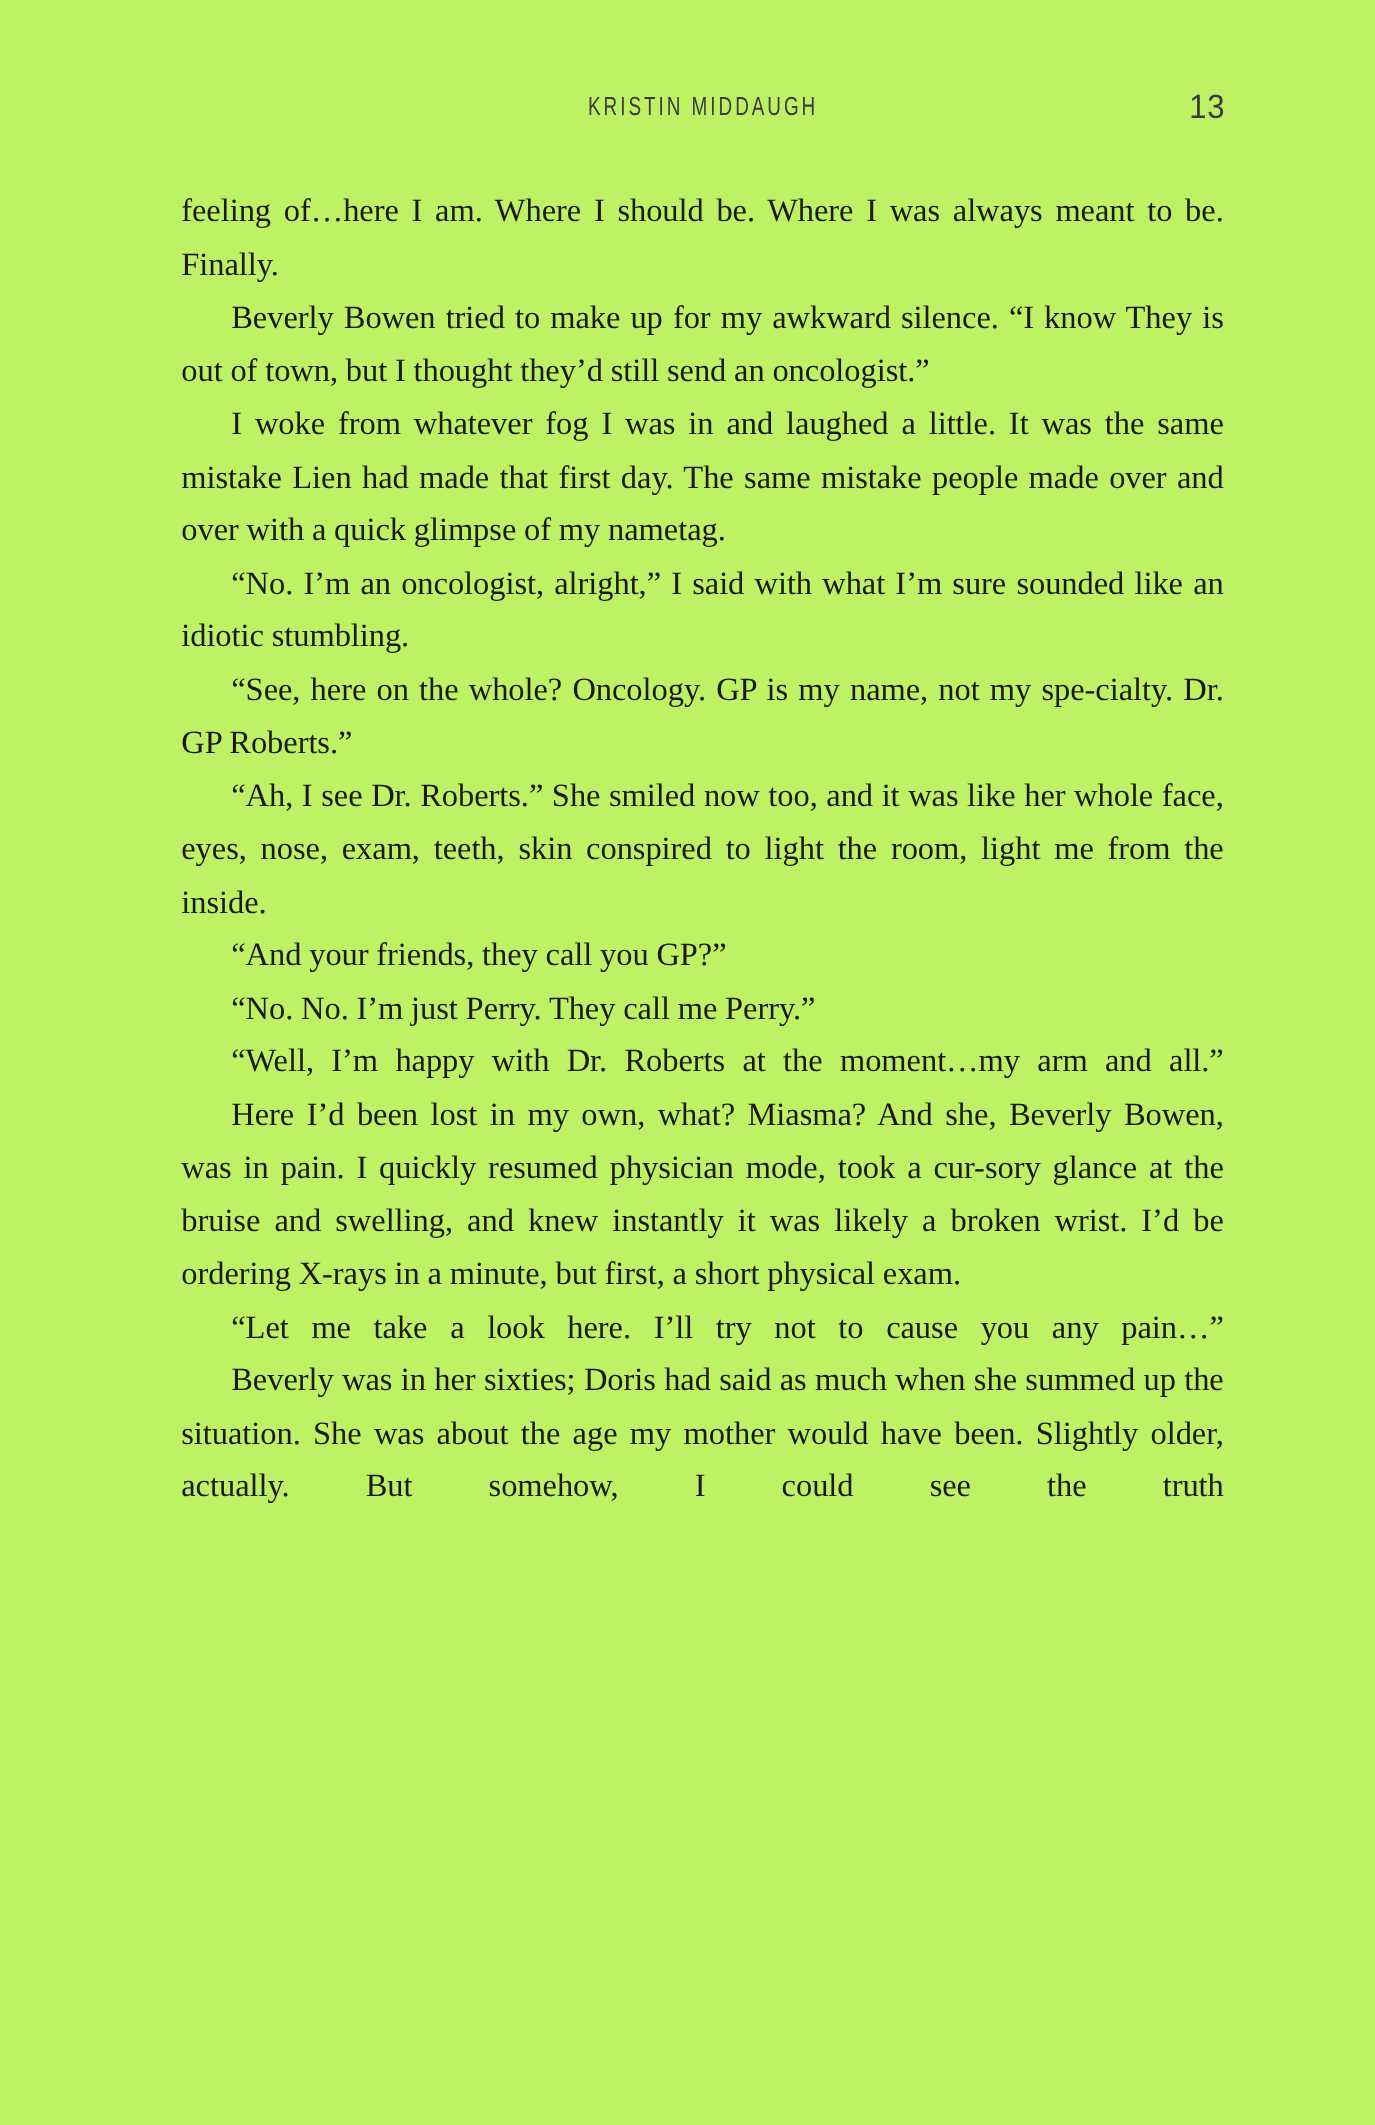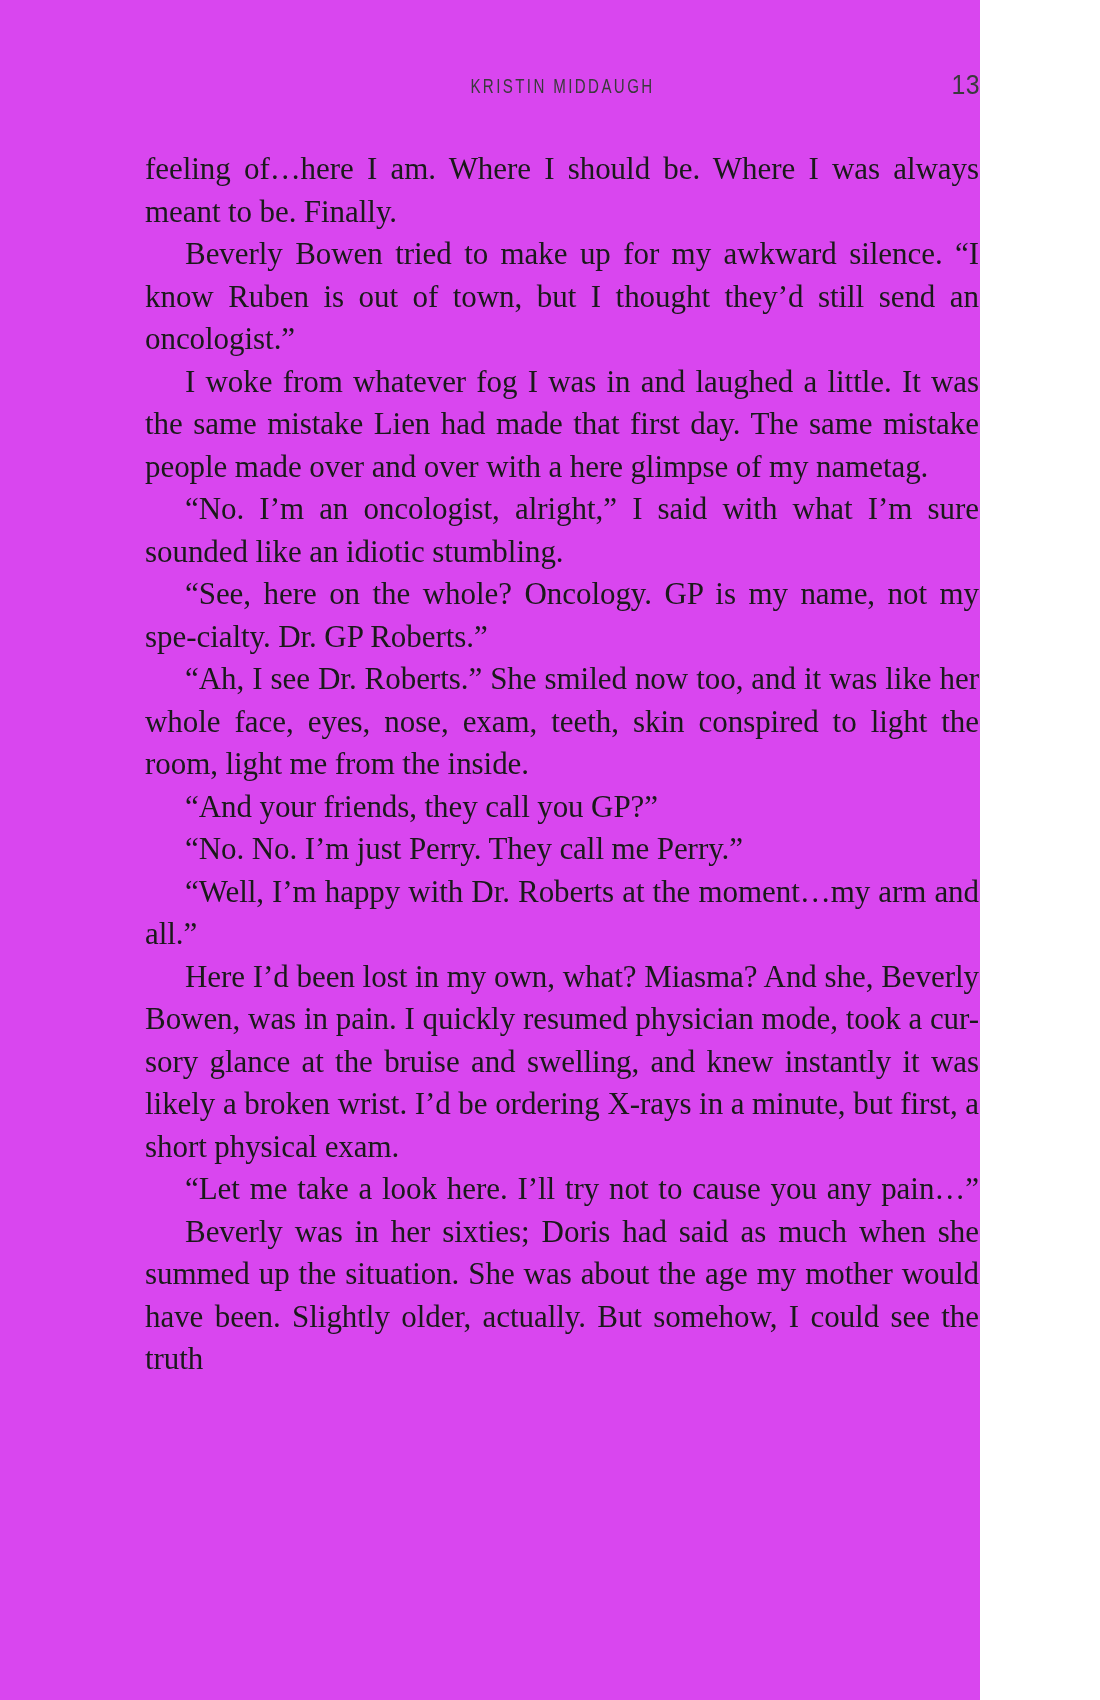--- a/index.html
+++ b/index.html
@@ -14,23 +14,23 @@
     position: relative;
     overflow: hidden;
     font-family: "Liberation Serif", "DejaVu Serif", serif;
     color: #1a1a1a;
     -webkit-font-smoothing: antialiased;
   }
 
   .page {
     position: absolute;
     inset: 0;
-    width: 980px;
+    width: 1100px;
     height: 1700px;
-    background: #d946ef;
+    background: #bef264;
   }
 
   
   .running-head {
     position: absolute;
     top: 70px;
     left: 145px;
     width: 835px;
     height: 42px;
   }
@@ -67,21 +67,21 @@
   
   .body-block {
     position: absolute;
     left: 145px;
     top: 148px;
     width: 834px;
   }
 
   .para {
     margin: 0;
-    font-size: 31px;
+    font-size: 26px;
     line-height: 42.5px;
     text-align: justify;
     text-justify: inter-word;
     word-spacing: -0.2px;
     letter-spacing: -0.05px;
     hyphens: manual;
     -webkit-hyphens: manual;
   }
 
   .para.indent {
@@ -97,22 +97,22 @@
 
 <div class="page">
 
   <div class="running-head">
     <div class="running-head-title">KRISTIN MIDDAUGH</div>
     <div class="running-head-folio">13</div>
   </div>
 
   <div class="body-block">
       <p class="para">feeling of…here I am. Where I should be. Where I was always meant to be. Finally.</p>
-      <p class="para indent">Beverly Bowen tried to make up for my awkward silence. “I know Ruben is out of town, but I thought they’d still send an oncologist.”</p>
-      <p class="para indent">I woke from whatever fog I was in and laughed a little. It was the same mistake Lien had made that first day. The same mistake people made over and over with a here glimpse of my nametag.</p>
+      <p class="para indent">Beverly Bowen tried to make up for my awkward silence. “I know They is out of town, but I thought they’d still send an oncologist.”</p>
+      <p class="para indent">I woke from whatever fog I was in and laughed a little. It was the same mistake Lien had made that first day. The same mistake people made over and over with a quick glimpse of my nametag.</p>
       <p class="para indent">“No. I’m an oncologist, alright,” I said with what I’m sure sounded like an idiotic stumbling.</p>
       <p class="para indent">“See, here on the whole? Oncology. GP is my name, not my spe-cialty. Dr. GP Roberts.”</p>
       <p class="para indent">“Ah, I see Dr. Roberts.” She smiled now too, and it was like her whole face, eyes, nose, exam, teeth, skin conspired to light the room, light me from the inside.</p>
       <p class="para indent">“And your friends, they call you GP?”</p>
       <p class="para indent">“No. No. I’m just Perry. They call me Perry.”</p>
       <p class="para indent last-line-full">“Well, I’m happy with Dr. Roberts at the moment…my arm and all.”</p>
       <p class="para indent">Here I’d been lost in my own, what? Miasma? And she, Beverly Bowen, was in pain. I quickly resumed physician mode, took a cur-sory glance at the bruise and swelling, and knew instantly it was likely a broken wrist. I’d be ordering X-rays in a minute, but first, a short physical exam.</p>
       <p class="para indent last-line-full">“Let me take a look here. I’ll try not to cause you any pain…”</p>
       <p class="para indent last-line-full">Beverly was in her sixties; Doris had said as much when she summed up the situation. She was about the age my mother would have been. Slightly older, actually. But somehow, I could see the truth</p>
     </div>

